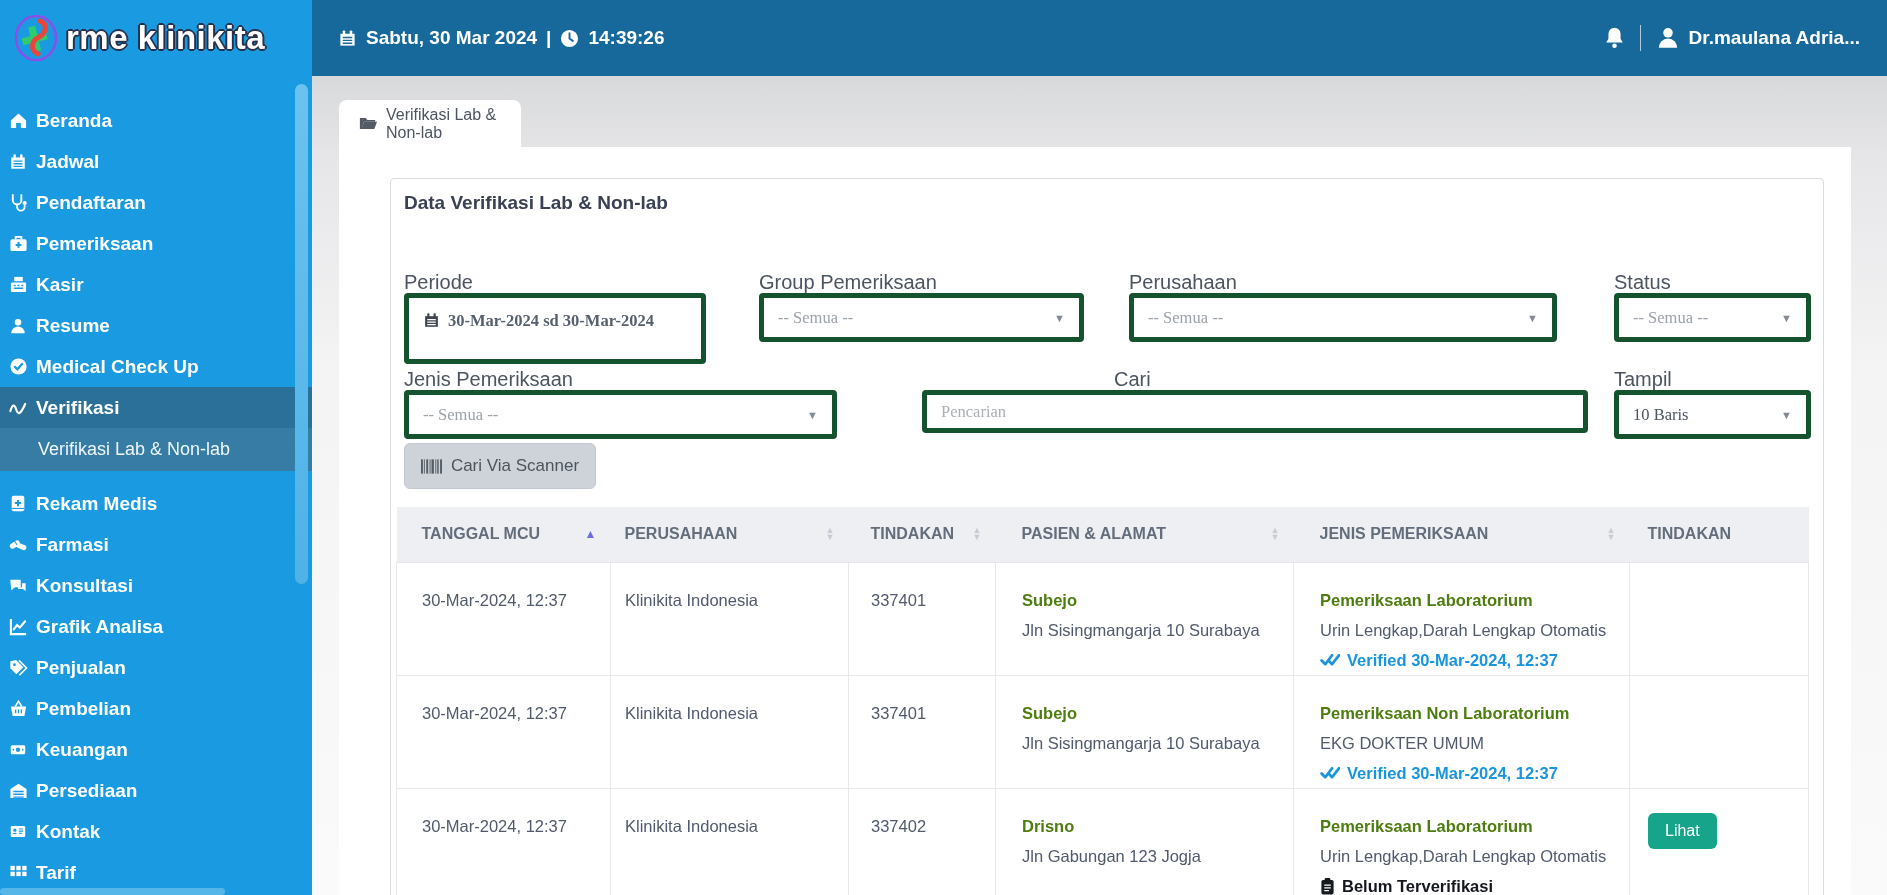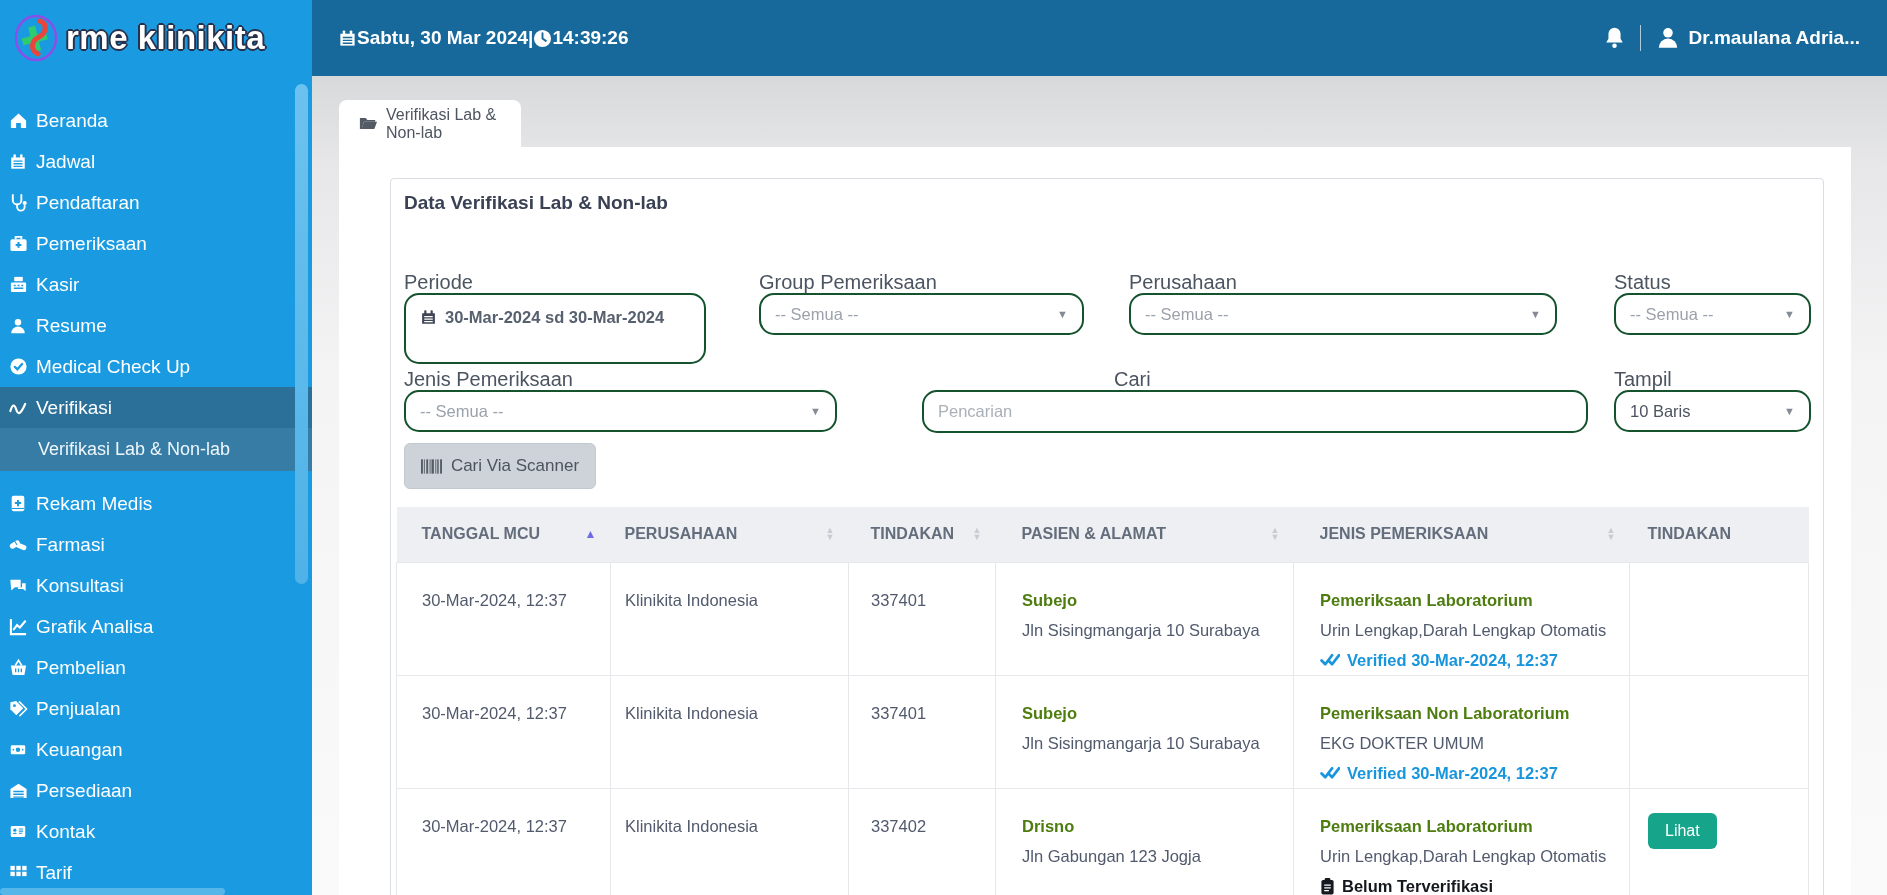--- a/index.html
+++ b/index.html
@@ -7,45 +7,45 @@
   .frame {
     position:relative; width:1887px; height:895px; overflow:hidden;
     font-family:"Liberation Sans","DejaVu Sans",sans-serif; background:#fff;
   }
   
   .sidebar { position:absolute; left:0; top:0; width:312px; height:895px; background:#1A9BE1; z-index:5; }
   .logo-area { height:76px; display:flex; align-items:center; padding-left:12px; gap:6px; }
   .logo-text { color:#fff; font-size:33px; font-weight:800; letter-spacing:.5px;
     text-shadow:-2px 0 0 #27314b,2px 0 0 #27314b,0 -2px 0 #27314b,0 2px 0 #27314b,-1px -1px 0 #27314b,1px 1px 0 #27314b,-1px 1px 0 #27314b,1px -1px 0 #27314b; }
   .nav { padding-top:24px; }
-  .mi-row { height:41px; display:flex; align-items:center; padding-left:8px; gap:8px; color:#fff; font-size:19px; font-weight:400; cursor:pointer; }
+  .mi-row { height:41px; display:flex; align-items:center; padding-left:8px; gap:8px; color:#fff; font-size:19px; font-weight:700; cursor:pointer; }
   .mi-row .ic { width:20px; height:20px; flex:0 0 20px; display:flex; align-items:center; justify-content:center; }
   .mi-row.active { background:#2B7098; }
   .sub-row { height:43px; display:flex; align-items:center; padding-left:38px; color:#eef7fd; font-size:18px; font-weight:400; background:#377CA4; margin-bottom:12px; cursor:pointer; }
   .side-vthumb { position:absolute; right:4px; top:84px; width:13px; height:500px; border-radius:7px;
     background:linear-gradient(180deg,#6cc2ee,#4fb2e8); }
   .side-hthumb { position:absolute; left:0; bottom:0; width:225px; height:7px; border-radius:4px; background:#55B6E9; }
   
   .topbar { position:absolute; left:312px; top:0; right:0; height:76px; background:#17699C; color:#fff; display:flex; align-items:center; z-index:4; }
-  .tb-left { display:flex; align-items:center; padding-left:26px; font-size:19px; font-weight:600; }
+  .tb-left { display:flex; align-items:center; gap:9px; padding-left:26px; font-size:19px; font-weight:600; }
   .tb-right { margin-left:auto; display:flex; align-items:center; gap:14px; padding-right:27px; }
   .tb-divider { width:1px; height:26px; background:rgba(255,255,255,.65); }
   .tb-user { display:flex; align-items:center; gap:8px; font-size:19px; font-weight:600; cursor:pointer; max-width:230px; white-space:nowrap; }
   
   .main-bg { position:absolute; left:312px; top:76px; right:0; bottom:0;
     background:linear-gradient(180deg,#d8d9db 0px,#e7e7e9 90px,#f4f4f5 300px,#fafafb 100%); }
   .tab { position:absolute; left:339px; top:100px; width:182px; height:47px; background:#fff; border-radius:8px 8px 0 0;
     display:flex; align-items:center; gap:9px; padding-left:20px; font-size:16px; color:#4d5560; cursor:pointer; z-index:3; }
   .panel { position:absolute; left:339px; top:147px; width:1512px; height:810px; background:#fff; z-index:2; }
   .card { position:absolute; left:51px; top:31px; width:1434px; height:860px; background:#fff; border:1px solid #d9dce1; border-radius:4px; }
   .card-title { position:absolute; left:13px; top:13px; font-size:19px; font-weight:700; color:#3b4155; }
   
   .fl { position:absolute; font-size:20px; color:#4b5460; }
-  .ctl { position:absolute; border:2px solid #14532d; border-radius:15px; background:#fff; font-size:16.5px; }
-  .sel { height:42px; display:flex; align-items:center; padding:0 14px; color:#9ba2ab; cursor:pointer; }
+  .ctl { position:absolute; border:5px solid #14532d; border-radius:4px; background:#fff; font-size:16.5px;font-family:Liberation Serif, serif; }
+  .sel { height:49px; display:flex; align-items:center; padding:0 14px; color:#9ba2ab; cursor:pointer; }
   .sel.dark { color:#4b5460; }
   .sel .caret { margin-left:auto; font-size:11px; color:#848b94; }
   .periode { height:71px; padding:10px 14px; color:#57606e; font-weight:600; line-height:25px; cursor:pointer; overflow:hidden; word-break:break-all; }
   .periode .pi { float:left; margin:3px 8px 0 0; }
   input.ctl { height:43px; padding:0 14px; color:#4b5460; outline:none; }
   input.ctl::placeholder { color:#a9b0b8; }
   .scan-btn { position:absolute; left:13px; top:264px; width:192px; height:46px; background:#cdd3d9; border:1px solid #c3c9d0; border-radius:6px;
     display:flex; align-items:center; justify-content:center; gap:9px; font-size:17px; color:#4d545c; cursor:pointer; }
   
   table.grid { position:absolute; left:5px; top:328px; width:1412px; border-collapse:collapse; table-layout:fixed; }
@@ -196,37 +196,37 @@
         <span class="ic">
             <svg width="19" height="19" viewBox="0 0 20 20">
               <path d="M2 2v16h16" fill="none" stroke="#fff" stroke-width="2.2"></path>
               <path d="M5 13l3.5-4.5 3 2.5 5.5-6.5" fill="none" stroke="#fff" stroke-width="2.2" stroke-linecap="round"></path>
             </svg>
           </span>
         <span>Grafik Analisa</span>
       </div>
       <div class="mi-row">
         <span class="ic">
-            <svg width="19" height="19" viewBox="0 0 20 20">
-              <path d="M2 8h16l-1.8 10H3.8z" fill="#fff"></path>
-              <path d="M6.5 8L10 2.5 13.5 8" fill="none" stroke="#fff" stroke-width="1.8"></path>
-              <path d="M7 11v4M10 11v4M13 11v4" stroke="#1A9BE1" stroke-width="1.4"></path>
-            </svg>
-          </span>
-        <span>Pembelian</span>
-      </div>
-      <div class="mi-row">
-        <span class="ic">
             <svg width="20" height="19" viewBox="0 0 20 20">
               <path d="M2 3.5l6-1.3 7.5 7.5-7.3 7.3L2 10.8z" fill="#fff"></path>
               <path d="M11 2.5l8 8-7.5 7.5" fill="none" stroke="#fff" stroke-width="1.6"></path>
               <circle cx="6.3" cy="7" r="1.5" fill="#1A9BE1"></circle>
             </svg>
           </span>
         <span>Penjualan</span>
+      </div>
+      <div class="mi-row">
+        <span class="ic">
+            <svg width="19" height="19" viewBox="0 0 20 20">
+              <path d="M2 8h16l-1.8 10H3.8z" fill="#fff"></path>
+              <path d="M6.5 8L10 2.5 13.5 8" fill="none" stroke="#fff" stroke-width="1.8"></path>
+              <path d="M7 11v4M10 11v4M13 11v4" stroke="#1A9BE1" stroke-width="1.4"></path>
+            </svg>
+          </span>
+        <span>Pembelian</span>
       </div>
       <div class="mi-row">
         <span class="ic">
             <svg width="20" height="17" viewBox="0 0 20 20">
               <rect x="1.5" y="5" width="17" height="10.5" rx="1.5" fill="#fff"></rect>
               <circle cx="10" cy="10.2" r="2.6" fill="#1A9BE1"></circle>
               <circle cx="4.5" cy="10.2" r="1" fill="#1A9BE1"></circle>
               <circle cx="15.5" cy="10.2" r="1" fill="#1A9BE1"></circle>
             </svg>
           </span>

